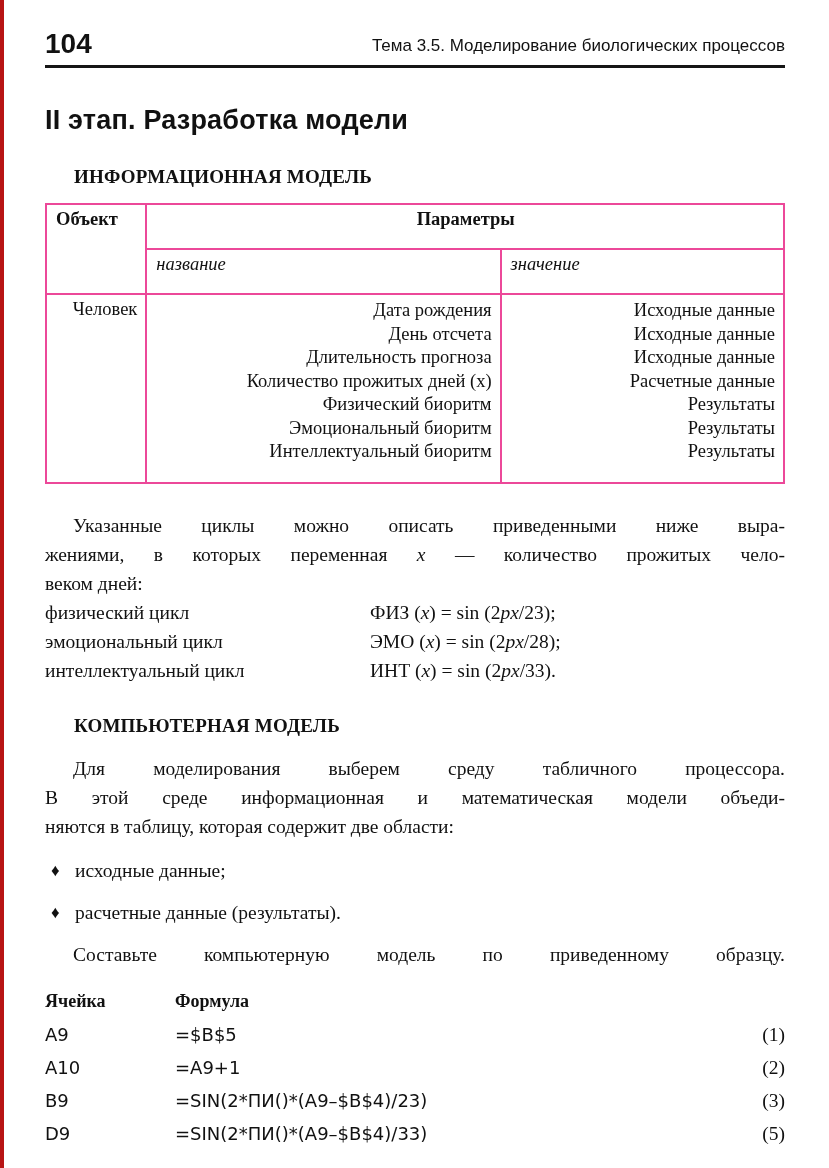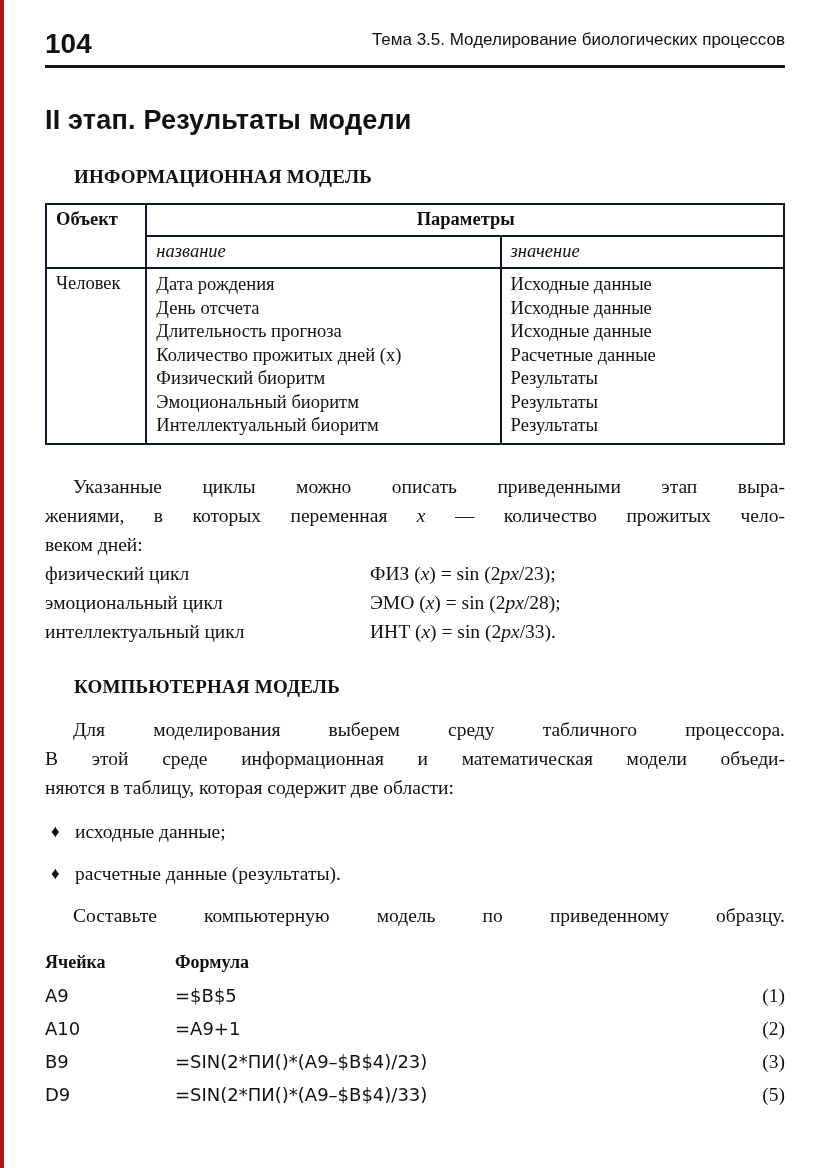--- a/index.html
+++ b/index.html
@@ -3,38 +3,38 @@
 <meta charset="utf-8">
 <style>
   * { margin:0; padding:0; box-sizing:border-box; }
   html,body { background:#ffffff; }
   body { width:829px; min-height:1168px; position:relative; color:#111;
          font-family:"Liberation Serif", "DejaVu Serif", serif; }
   .edge { position:absolute; left:0; top:0; width:4px; height:1168px; background:#b81414; }
   .page { width:829px; min-height:1168px; padding:30px 44px 10px 45px; position:relative; }
 
   
-  .pg-header { display:flex; align-items:flex-start; justify-content:space-between; }
+  .pg-header { display:flex; align-items:flex-end; justify-content:space-between; }
   .pg-num { font-family:"Liberation Sans","DejaVu Sans",sans-serif; font-weight:bold; font-size:28px; line-height:1; }
   .pg-topic { font-family:"Liberation Sans","DejaVu Sans",sans-serif; font-size:17px; line-height:1.2; padding-bottom:2px; }
   .rule { border-top:3px solid #161616; margin-top:7px; }
 
   h1 { font-family:"Liberation Sans","DejaVu Sans",sans-serif; font-size:27px; font-weight:bold;
        margin-top:37px; letter-spacing:0.2px; }
   h2 { font-family:Liberation Serif, serif; font-size:19px; font-weight:bold;
        margin-top:30px; margin-left:29px; letter-spacing:0.2px; }
 
   
   table.info { border-collapse:collapse; width:100%; margin-top:15px; font-size:18.5px; }
-  table.info td { border:2px solid #0f172a; padding:4px 8px 5px 9px; vertical-align:top; }
+  table.info td { border:2px solid #ec4899; padding:4px 8px 18px 9px; vertical-align:top; }
   td.c-obj   { width:13.6%; font-weight:bold; vertical-align:middle; }
   td.c-params{ font-weight:bold; text-align:center; padding:5px 0 6px 0; }
   td.c-sub   { font-style:italic; padding-top:5px; padding-bottom:6px; }
   td.c-name  { width:48%; }
-  td.c-body  { padding-top:6px; padding-bottom:7px; }
+  td.c-body  { padding-top:6px; padding-bottom:7px;text-align:right; }
   .tline { line-height:23.5px; white-space:nowrap; }
 
   
   .body { font-size:19.5px; line-height:29px; }
   .line { display:block; }
   .jl   { text-align:justify; text-align-last:justify; }
   .indent { padding-left:28px; }
   .intro { margin-top:27px; }
 
   .cycles { margin-top:0px; }
@@ -66,21 +66,21 @@
 <div class="edge"></div>
 
 <div class="page">
 
   <header class="pg-header">
     <span class="pg-num">104</span>
     <span class="pg-topic">Тема 3.5. Моделирование биологических процессов</span>
   </header>
   <div class="rule"></div>
 
-  <h1>II этап. Результаты модели</h1>
+  <h1>II этап. Разработка модели</h1>
 
   <h2>ИНФОРМАЦИОННАЯ МОДЕЛЬ</h2>
 
   <table class="info">
     <tbody>
       <tr>
         <td class="c-obj" rowspan="2">Объект</td>
         <td class="c-params" colspan="2">Параметры</td>
       </tr>
       <tr>
@@ -105,21 +105,21 @@
           <div class="tline">Расчетные данные</div>
           <div class="tline">Результаты</div>
           <div class="tline">Результаты</div>
           <div class="tline">Результаты</div>
         </td>
       </tr>
     </tbody>
   </table>
 
   <p class="body intro">
-    <span class="line jl indent">Указанные циклы можно описать приведенными этап выра-</span>
+    <span class="line jl indent">Указанные циклы можно описать приведенными ниже выра-</span>
     <span class="line jl"><span>жениями, в которых переменная </span><span class="var">x</span><span> — количество прожитых чело-</span></span>
     <span class="line">веком дней:</span>
   </p>
 
   <div class="cycles">
     <div class="cyc-row">
       <span class="cyc-label">физический цикл</span>
       <span class="cyc-formula"><span>ФИЗ (</span><span class="var">x</span><span>) = sin (2</span><span class="var">px</span><span>/23);</span></span>
     </div>
     <div class="cyc-row">

